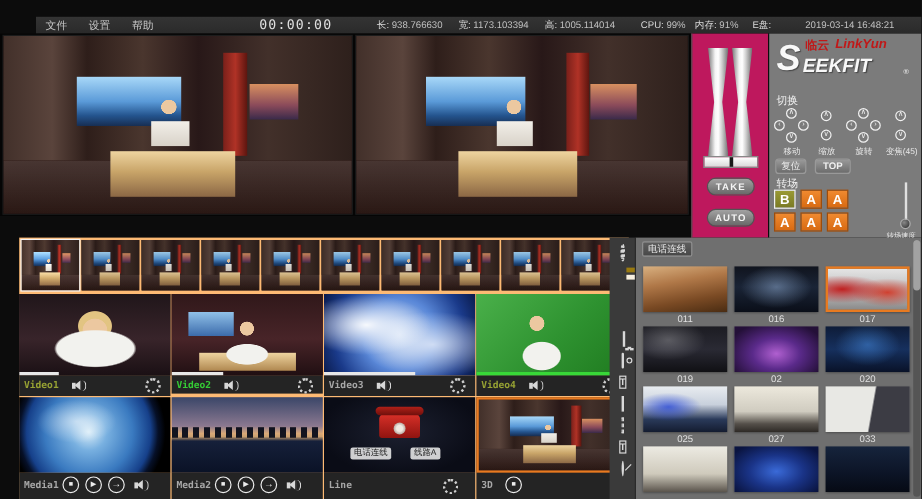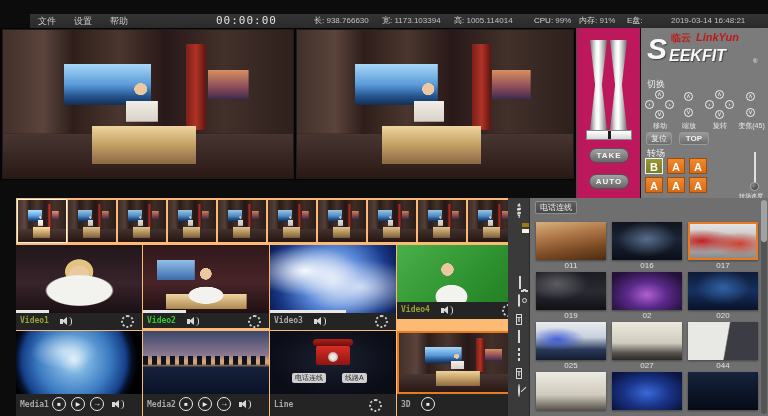--- a/index.html
+++ b/index.html
@@ -333,21 +333,21 @@
         <span class="spk" style="position:absolute;left:44px;top:4px">
             <i></i>
           </span>
         <span class="gear" style="position:absolute;right:8px;top:2px"></span>
       </div>
     </div>
     <div class="srccell vrow" style="left:381px;top:47px">
       <div class="srcthumb v4">
           <span class="meter full" style="width:100%"></span>
         </div>
-      <div class="labelbar" style="top:57px;height:17px">
+      <div class="labelbar" style="top:68px;height:17px">
         <span class="src-name n-olive">Video4</span>
         <span class="spk" style="position:absolute;left:44px;top:4px">
             <i></i>
           </span>
         <span class="gear" style="position:absolute;right:8px;top:2px"></span>
       </div>
     </div>
 
     <div class="srccell mrow" style="left:0;top:133px">
       <div class="srcthumb m1"></div>
@@ -422,21 +422,21 @@
     <div class="scell s6" style="left:158px;top:74px"></div>
     <span class="slabel" style="left:6px;top:113px">019</span>
     <span class="slabel" style="left:82px;top:113px">02</span>
     <span class="slabel" style="left:158px;top:113px">020</span>
 
     <div class="scell s7" style="left:6px;top:124px"></div>
     <div class="scell s8" style="left:82px;top:124px"></div>
     <div class="scell s9" style="left:158px;top:124px"></div>
     <span class="slabel" style="left:6px;top:163px">025</span>
     <span class="slabel" style="left:82px;top:163px">027</span>
-    <span class="slabel" style="left:158px;top:163px">044</span>
+    <span class="slabel" style="left:158px;top:163px">033</span>
 
     <div class="scell s10" style="left:6px;top:174px"></div>
     <div class="scell s11" style="left:82px;top:174px"></div>
     <div class="scell s12" style="left:158px;top:174px"></div>
 
     <div class="sscroll">
         <div class="sscroll-thumb"></div>
       </div>
   </div>
 

